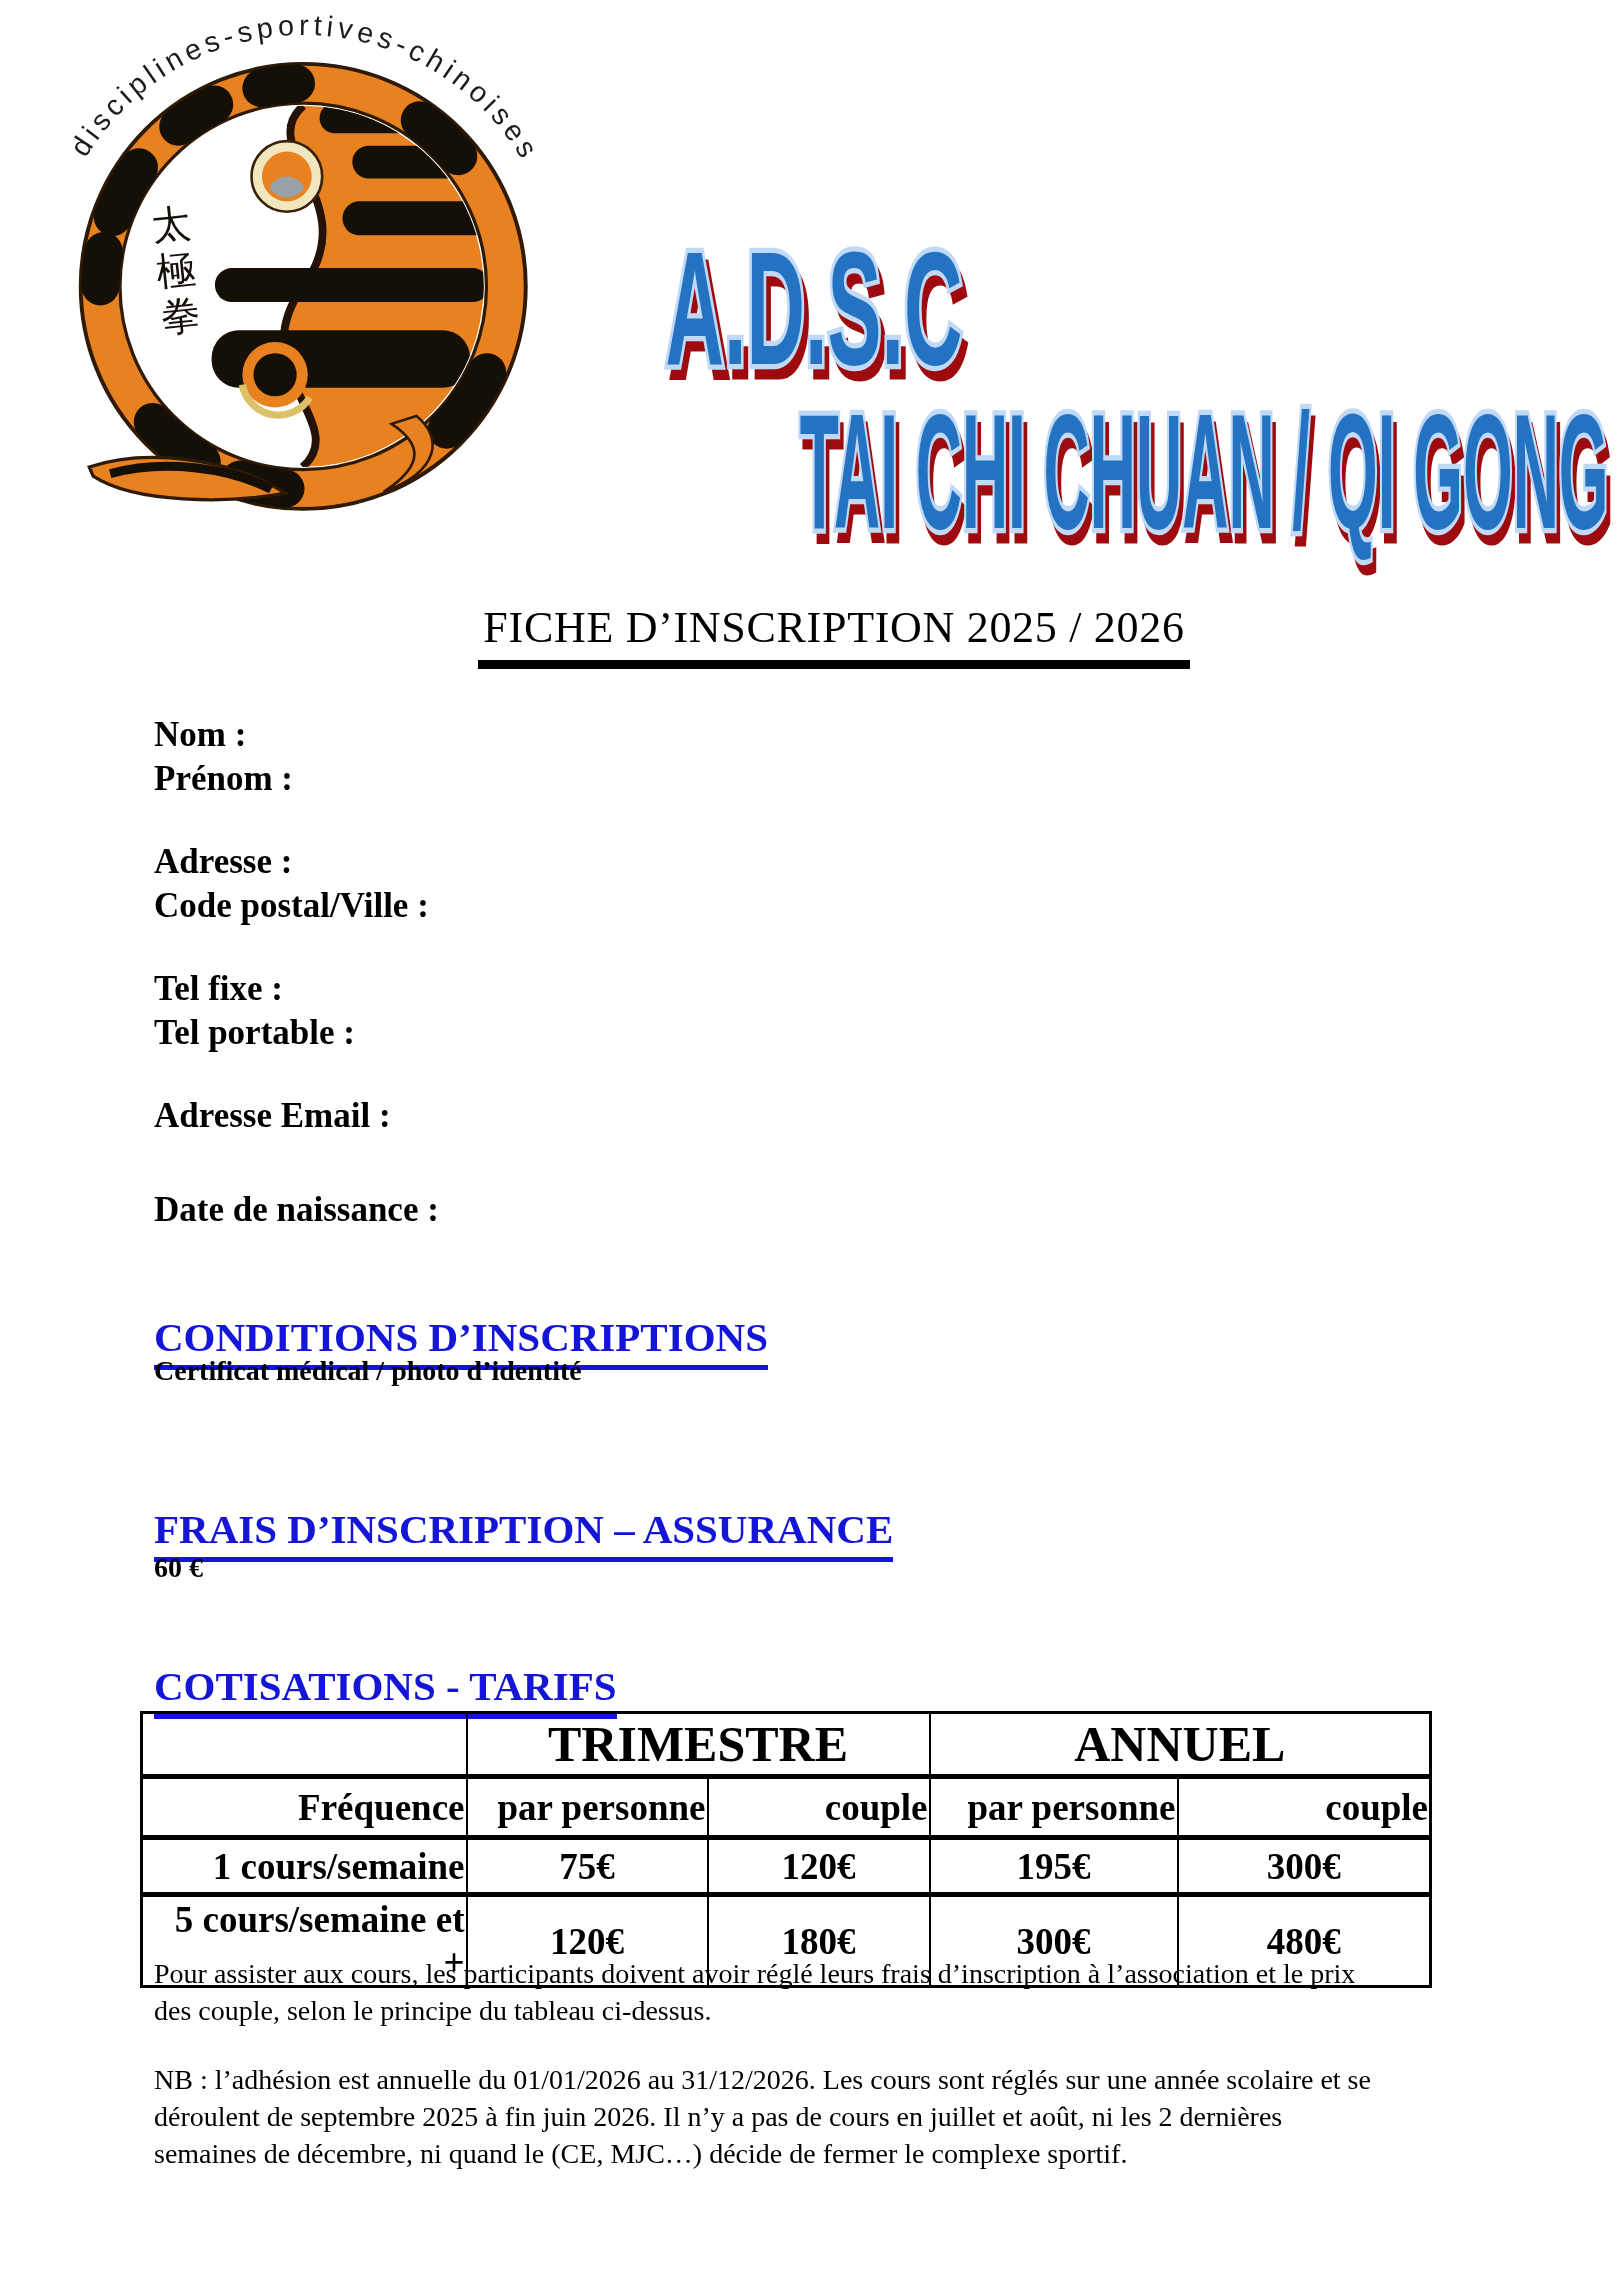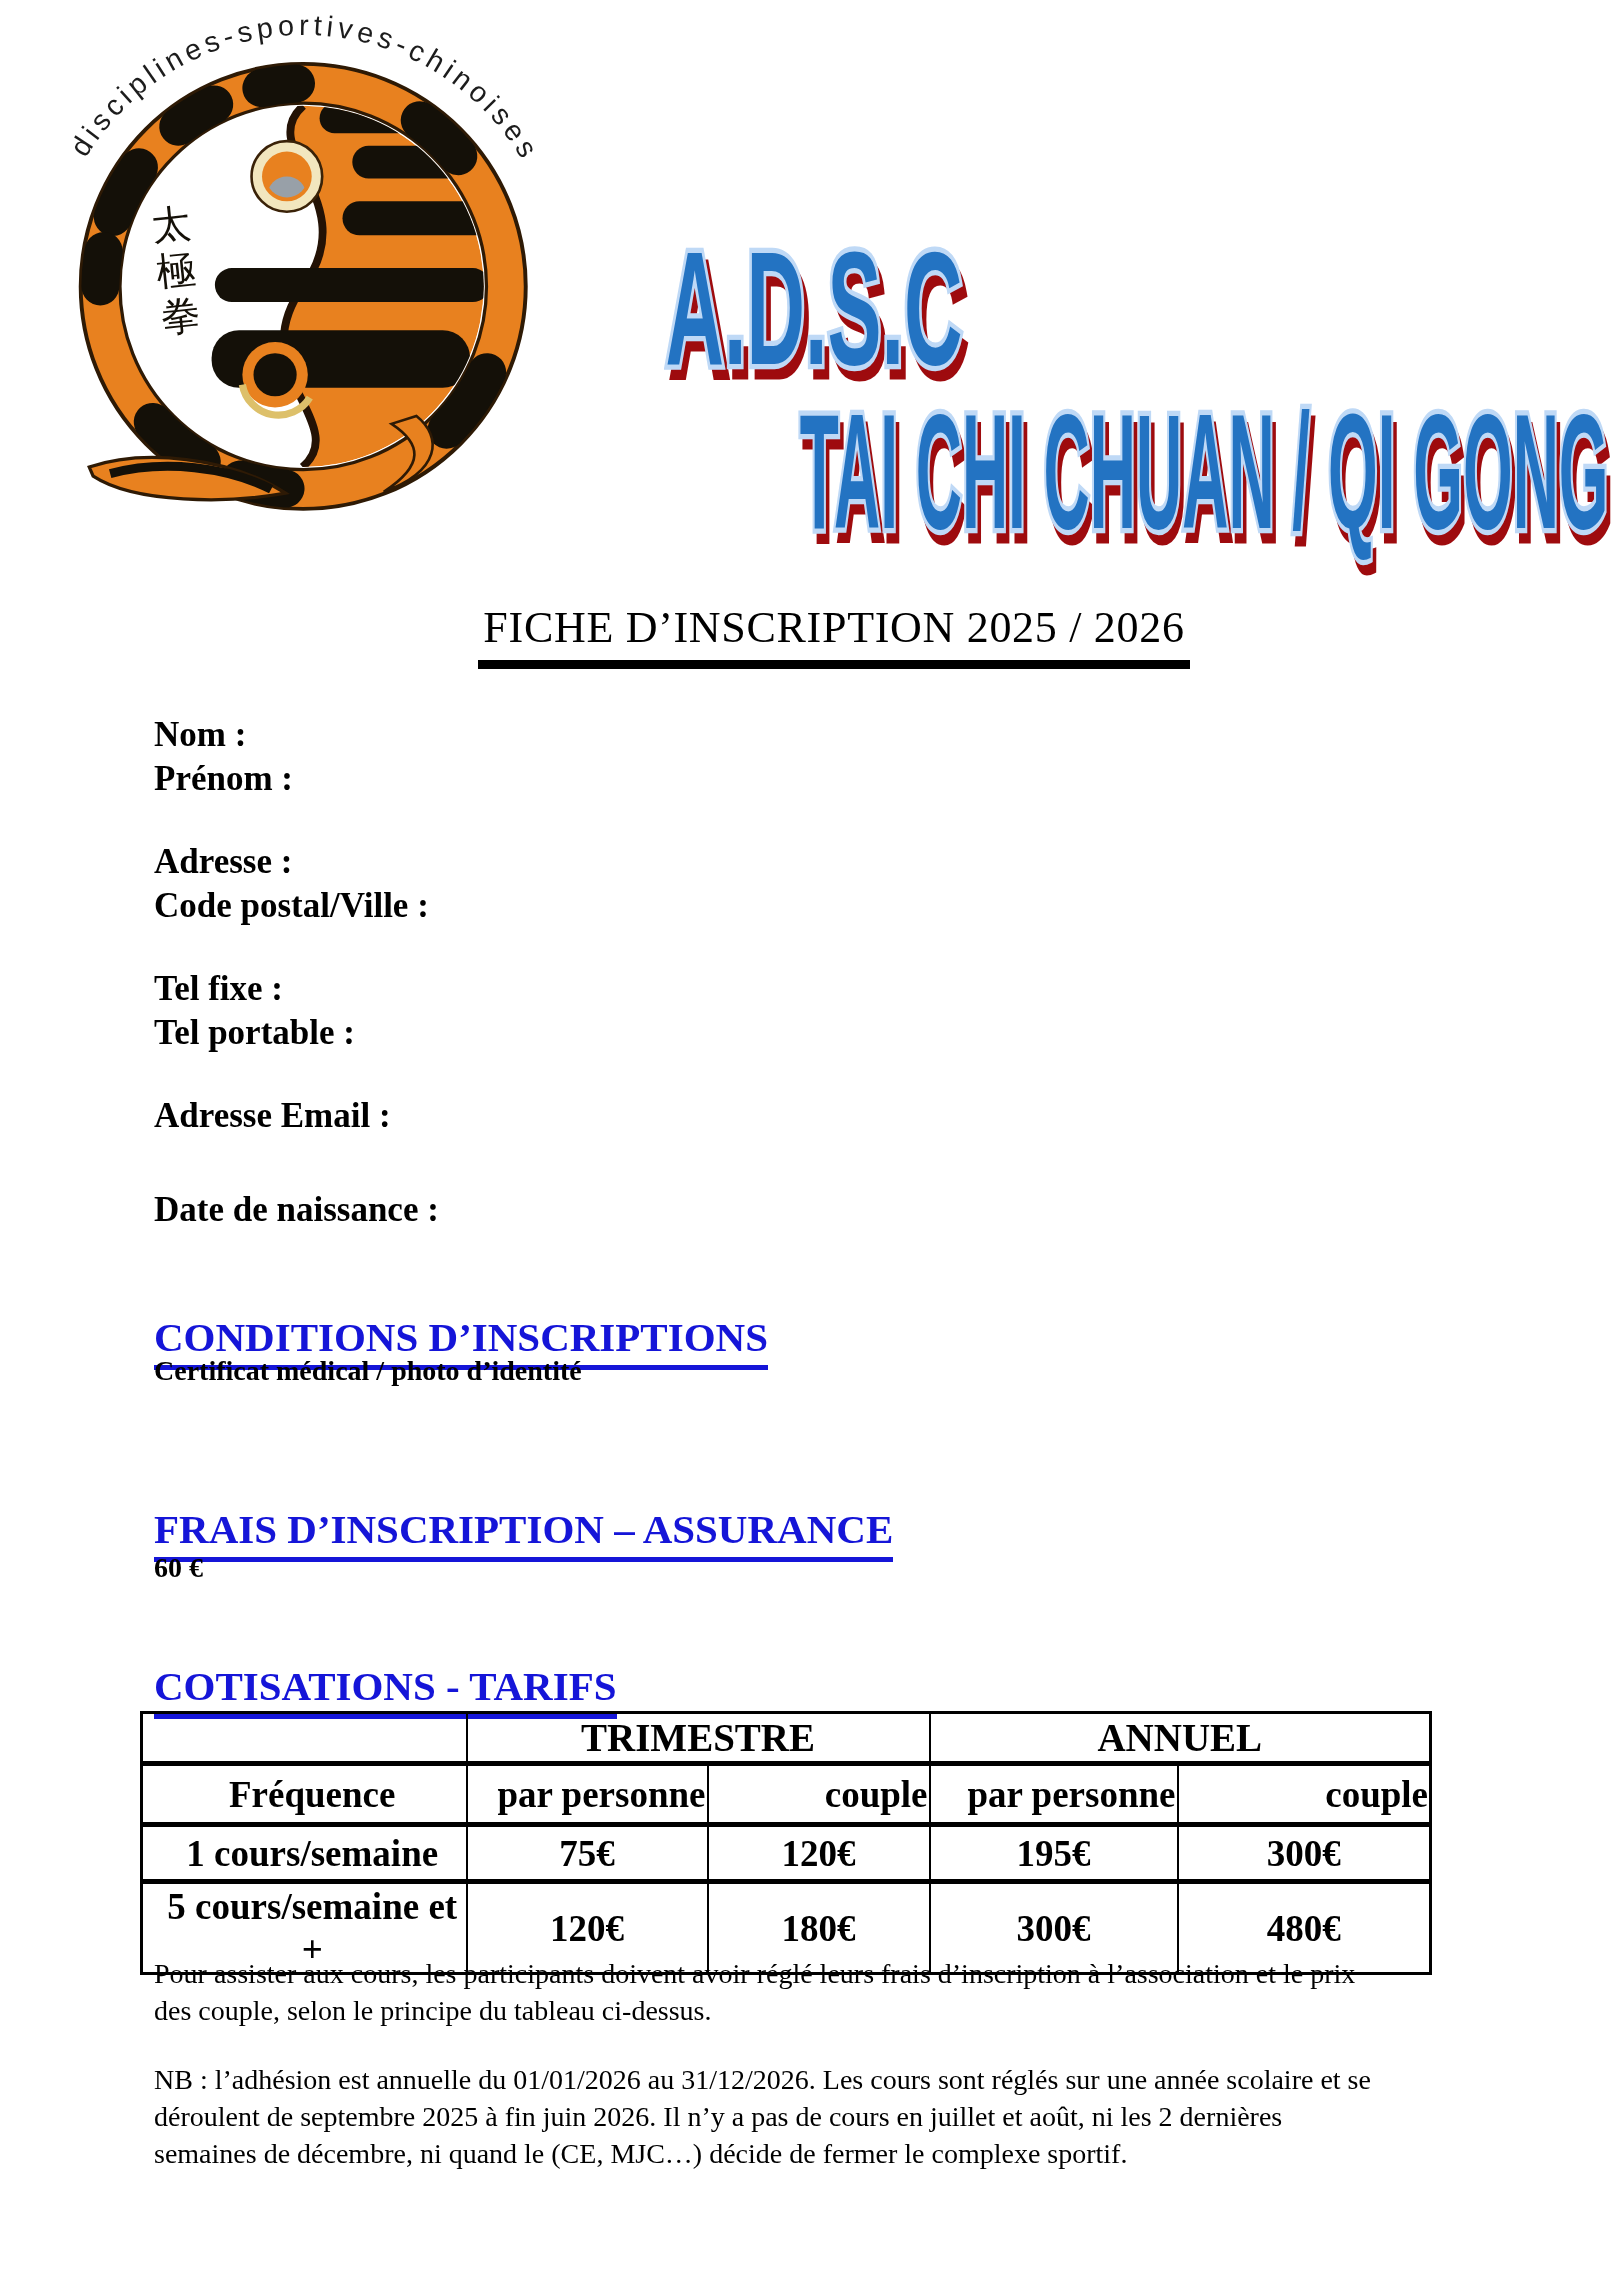--- a/index.html
+++ b/index.html
@@ -46,24 +46,24 @@
   #sec-frais{top:1473px;}
   #sec-montant{top:1552px;}
   #sec-cotisations{top:1630px;}
 
   
   .tarifs{position:absolute;top:1711px;left:140px;width:1289px;border-collapse:collapse;table-layout:fixed;
     font-weight:bold;}
   .tarifs td{border:2.6px solid #000;vertical-align:middle;text-align:center;}
   .tarifs tr.hsep td{border-bottom-width:5.9px;}
   .tarifs{border:3.9px solid #000;}
-  .tarifs .group-h{font-size:39px;height:41px;}
+  .tarifs .group-h{font-size:50px;height:41px;}
   .tarifs .col-h{font-size:37px;height:54px;text-align:right;}
   .tarifs .data{font-size:37px;height:50px;}
-  .tarifs .left{text-align:center;padding-left:17px;}
+  .tarifs .left{text-align:right;padding-left:17px;}
 
   
   .para{position:absolute;left:154px;font-size:28px;line-height:37px;font-weight:normal;}
   .para div{white-space:nowrap;}
   #para-regle{top:1955px;}
   #para-nb{top:2061px;}
 </style>
 </head>
 <body>
 

